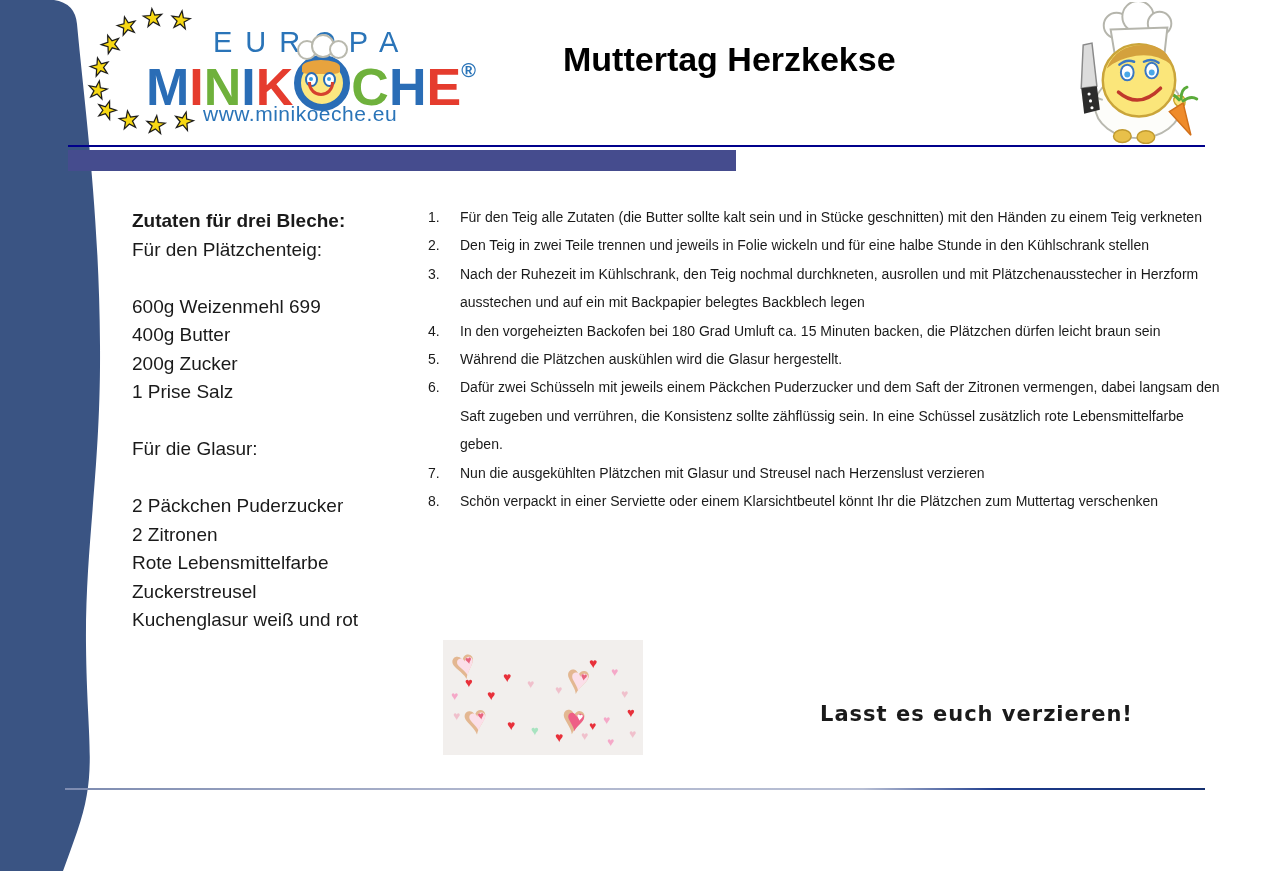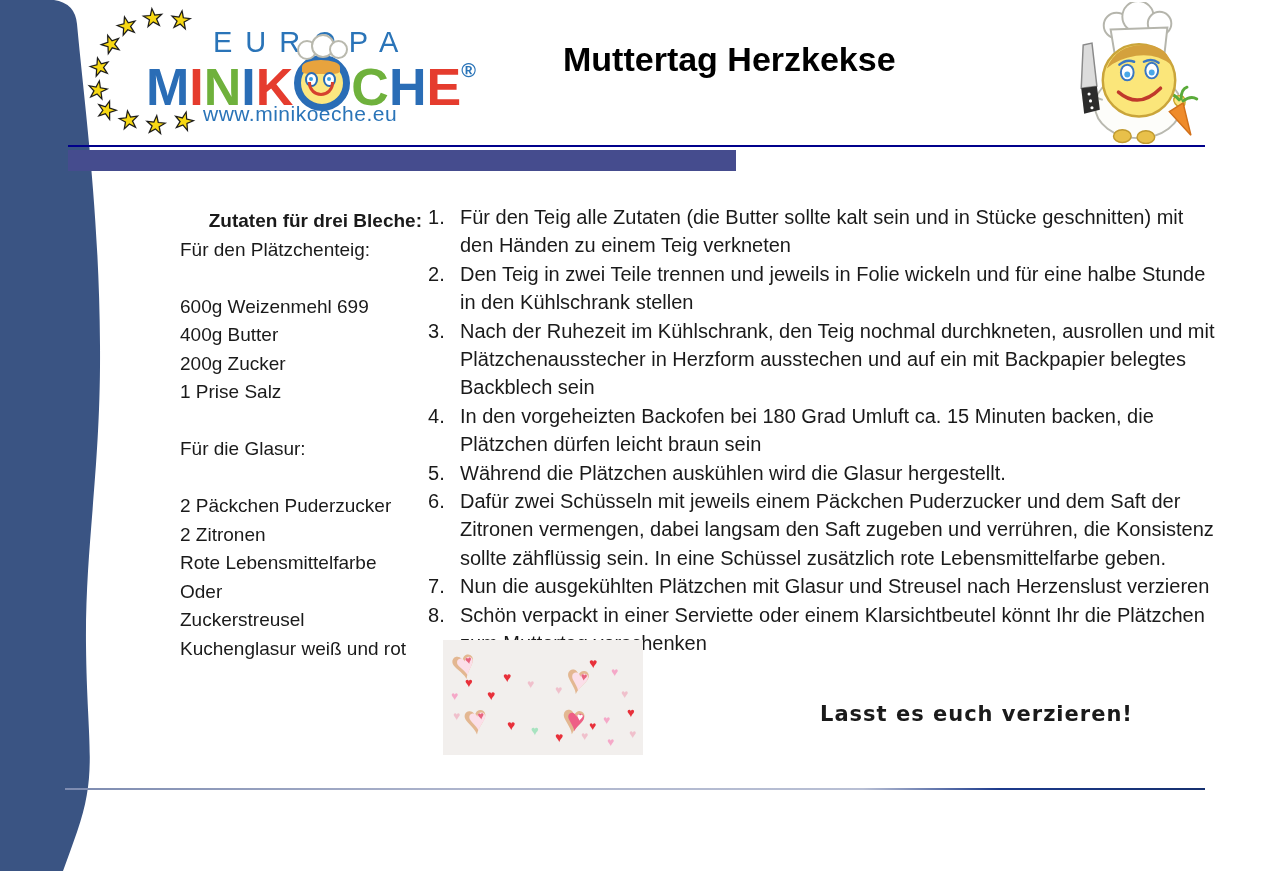--- a/index.html
+++ b/index.html
@@ -29,24 +29,24 @@
   .chefo .p2{left:10px;top:-28px;width:20px;height:20px;}
   .chefo .p3{left:28px;top:-22px;width:15px;height:15px;}
   .page-title{position:absolute;left:563px;top:40px;font-size:34px;font-weight:bold;color:#000;}
   .chef-mascot{position:absolute;left:1072px;top:2px;width:134px;height:142px;}
   
   .rule-top{position:absolute;left:68px;top:145px;width:1137px;height:2px;background:#00008b;}
   .header-bar{position:absolute;left:68px;top:150px;width:668px;height:21px;background:#454c8e;}
   .rule-bottom{position:absolute;left:65px;top:788px;width:1140px;height:2px;background:linear-gradient(to right,#7d8bb0 0%,#aeb5cd 35%,#b8bfd4 70%,#1c3a8c 82%,#16306f 100%);}
   
   .ingredients{position:absolute;left:132px;top:207px;width:290px;font-size:19px;line-height:28.5px;}
-  .ing-head{font-weight:bold;min-height:28.5px;text-align:right;}
-  .ing-line{min-height:28.5px;margin-left:48px;}
+  .ing-head{font-weight:bold;min-height:28.5px;}
+  .ing-line{min-height:28.5px;}
   
-  .steps{position:absolute;left:428px;top:203px;width:792px;font-size:20px;line-height:28.4px;margin:0;padding:0;list-style:none;counter-reset:step;}
+  .steps{position:absolute;left:428px;top:203px;width:792px;font-size:14px;line-height:28.4px;margin:0;padding:0;list-style:none;counter-reset:step;}
   .steps li{counter-increment:step;position:relative;padding-left:32px;}
   .steps li::before{content:counter(step) ".";position:absolute;left:0;top:0;}
   
   .photo{position:absolute;left:443px;top:640px;width:200px;height:115px;background:#f2efed;overflow:hidden;}
   .cookie{position:absolute;width:44px;height:44px;transform:rotate(var(--rot,0deg));}
   .cookie .c-base{position:absolute;left:0;top:0;font-size:42px;line-height:42px;color:#e3b791;}
   .cookie .c-ice{position:absolute;left:5px;top:5px;font-size:32px;line-height:32px;color:#fbdfe9;}
   .cookie.deep .c-ice{color:#ee5f86;}
   .cookie .c-dot{position:absolute;left:15px;top:12px;font-size:11px;line-height:11px;color:#e8637e;}
   .cookie.deep .c-dot{color:#ffffff;}
@@ -128,29 +128,28 @@
   <div class="ing-line">600g Weizenmehl 699</div>
   <div class="ing-line">400g Butter</div>
   <div class="ing-line">200g Zucker</div>
   <div class="ing-line">1 Prise Salz</div>
   <div class="ing-line"></div>
   <div class="ing-line">Für die Glasur:</div>
   <div class="ing-line"></div>
   <div class="ing-line">2 Päckchen Puderzucker</div>
   <div class="ing-line">2 Zitronen</div>
   <div class="ing-line">Rote Lebensmittelfarbe</div>
-  <div class="ing-line">Oder</div>
   <div class="ing-line">Zuckerstreusel</div>
   <div class="ing-line">Kuchenglasur weiß und rot</div>
 </div>
 
 <ol class="steps">
   <li>Für den Teig alle Zutaten (die Butter sollte kalt sein und in Stücke geschnitten) mit den Händen zu einem Teig verkneten</li>
   <li>Den Teig in zwei Teile trennen und jeweils in Folie wickeln und für eine halbe Stunde in den Kühlschrank stellen</li>
-  <li>Nach der Ruhezeit im Kühlschrank, den Teig nochmal durchkneten, ausrollen und mit Plätzchenausstecher in Herzform ausstechen und auf ein mit Backpapier belegtes Backblech sein</li>
+  <li>Nach der Ruhezeit im Kühlschrank, den Teig nochmal durchkneten, ausrollen und mit Plätzchenausstecher in Herzform ausstechen und auf ein mit Backpapier belegtes Backblech legen</li>
   <li>In den vorgeheizten Backofen bei 180 Grad Umluft ca. 15 Minuten backen, die Plätzchen dürfen leicht braun sein</li>
   <li>Während die Plätzchen auskühlen wird die Glasur hergestellt.</li>
   <li>Dafür zwei Schüsseln mit jeweils einem Päckchen Puderzucker und dem Saft der Zitronen vermengen, dabei langsam den Saft zugeben und verrühren, die Konsistenz sollte zähflüssig sein. In eine Schüssel zusätzlich rote Lebensmittelfarbe geben.</li>
   <li>Nun die ausgekühlten Plätzchen mit Glasur und Streusel nach Herzenslust verzieren</li>
   <li>Schön verpackt in einer Serviette oder einem Klarsichtbeutel könnt Ihr die Plätzchen zum Muttertag verschenken</li>
 </ol>
 
 <div class="photo">
   <span class="cookie" style="left:8px;top:2px;--rot:-12deg;">
       <span class="c-base">♥</span>

